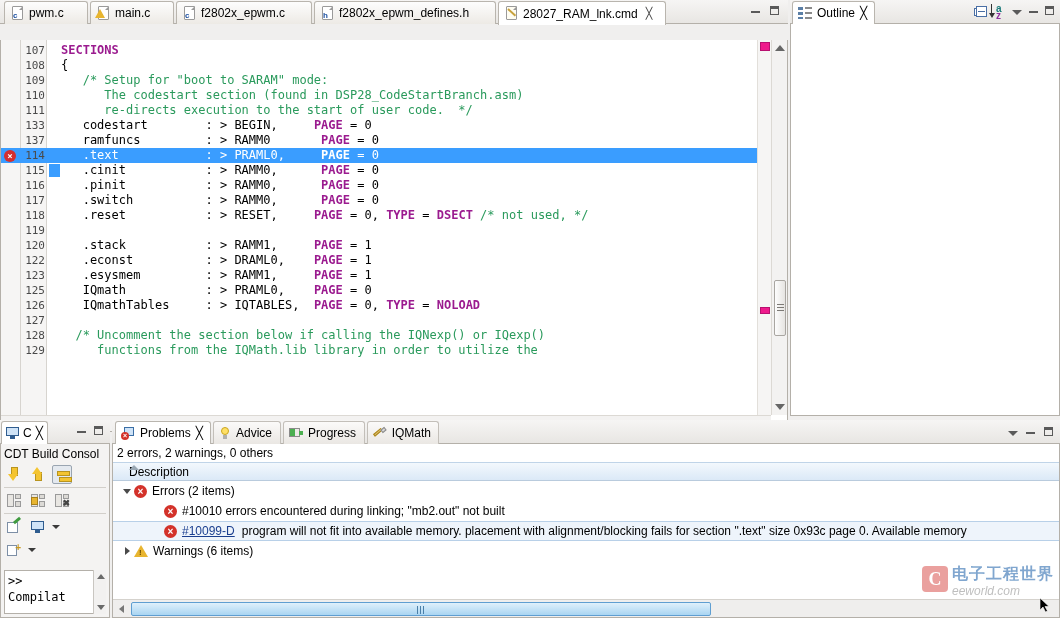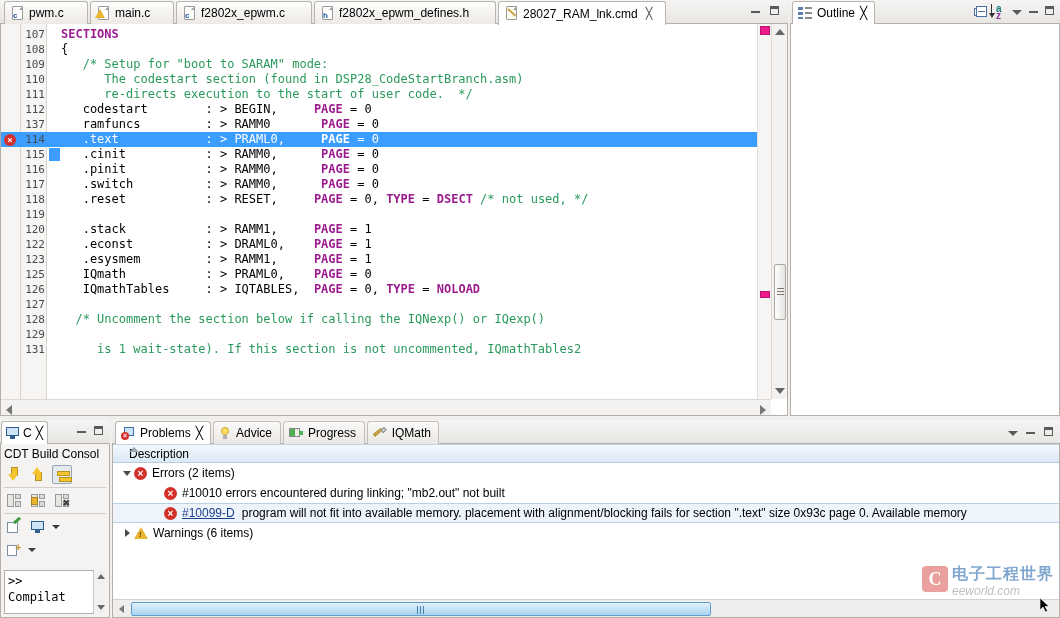--- a/index.html
+++ b/index.html
@@ -65,21 +65,21 @@
   }
 
   
   .wbtn { position: absolute; width: 13px; height: 13px; }
   .wbtn .minim { position: absolute; left: 2px; top: 7px; width: 9px; height: 2px; background: #5a5a5a; }
   .wbtn .maxim { position: absolute; left: 2px; top: 2px; width: 9px; height: 9px; border: 1px solid #5a5a5a; }
   .wbtn .maxim:before { content:''; position:absolute; left:0; top:0; right:0; height:2px; background:#5a5a5a; }
 
   
   #editor {
-    position: absolute; left: 0; top: 24px; width: 788px; height: 392px;
+    position: absolute; left: 0; top: 40px; width: 788px; height: 392px;
     background: #ffffff; border: 1px solid #b4b0a9; border-top: none;
   }
   #gutter-err {
     position: absolute; left: 0; top: 0; width: 20px; height: 100%;
     background: #f6f5f4; border-right: 1px solid #d7d4cf;
   }
   #linenos {
     position: absolute; left: 20px; top: 0; width: 26px; height: 100%;
     background: #f6f5f4; border-right: 1px solid #d7d4cf;
   }
@@ -448,37 +448,36 @@
     <div id="gutter-err"></div>
     <div id="linenos"></div>
     <div id="folding"></div>
 
     <div class="code-area" id="codeArea">
         <div class="cline"><span class="lnum">107</span><span class="ctext"><span class="kw">SECTIONS</span></span></div>
         <div class="cline"><span class="lnum">108</span><span class="ctext">{</span></div>
         <div class="cline"><span class="lnum">109</span><span class="ctext"><span class="cm">   /* Setup for "boot to SARAM" mode:</span></span></div>
         <div class="cline"><span class="lnum">110</span><span class="ctext"><span class="cm">      The codestart section (found in DSP28_CodeStartBranch.asm)</span></span></div>
         <div class="cline"><span class="lnum">111</span><span class="ctext"><span class="cm">      re-directs execution to the start of user code.  */</span></span></div>
-        <div class="cline"><span class="lnum">112</span><span class="ctext">   codestart        : &gt; BEGIN,     <span class="kw">PAGE</span> = 0</span></div>
+        <div class="cline"><span class="lnum">133</span><span class="ctext">   codestart        : &gt; BEGIN,     <span class="kw">PAGE</span> = 0</span></div>
         <div class="cline"><span class="lnum">137</span><span class="ctext">   ramfuncs         : &gt; RAMM0       <span class="kw">PAGE</span> = 0</span></div>
         <div class="cline hl"><span class="errdot">×</span><span class="lnum">114</span><span class="ctext">   .text            : &gt; PRAML0,     <span class="kw">PAGE</span> = 0</span></div>
         <div class="cline"><span class="foldmark"></span><span class="lnum">115</span><span class="ctext">   .cinit           : &gt; RAMM0,      <span class="kw">PAGE</span> = 0</span></div>
         <div class="cline"><span class="lnum">116</span><span class="ctext">   .pinit           : &gt; RAMM0,      <span class="kw">PAGE</span> = 0</span></div>
         <div class="cline"><span class="lnum">117</span><span class="ctext">   .switch          : &gt; RAMM0,      <span class="kw">PAGE</span> = 0</span></div>
         <div class="cline"><span class="lnum">118</span><span class="ctext">   .reset           : &gt; RESET,     <span class="kw">PAGE</span> = 0, <span class="kw">TYPE</span> = <span class="kw">DSECT</span> <span class="cm">/* not used, */</span></span></div>
         <div class="cline"><span class="lnum">119</span><span class="ctext"></span></div>
         <div class="cline"><span class="lnum">120</span><span class="ctext">   .stack           : &gt; RAMM1,     <span class="kw">PAGE</span> = 1</span></div>
         <div class="cline"><span class="lnum">122</span><span class="ctext">   .econst          : &gt; DRAML0,    <span class="kw">PAGE</span> = 1</span></div>
         <div class="cline"><span class="lnum">123</span><span class="ctext">   .esysmem         : &gt; RAMM1,     <span class="kw">PAGE</span> = 1</span></div>
         <div class="cline"><span class="lnum">125</span><span class="ctext">   IQmath           : &gt; PRAML0,    <span class="kw">PAGE</span> = 0</span></div>
         <div class="cline"><span class="lnum">126</span><span class="ctext">   IQmathTables     : &gt; IQTABLES,  <span class="kw">PAGE</span> = 0, <span class="kw">TYPE</span> = <span class="kw">NOLOAD</span></span></div>
         <div class="cline"><span class="lnum">127</span><span class="ctext"></span></div>
         <div class="cline"><span class="lnum">128</span><span class="ctext"><span class="cm">  /* Uncomment the section below if calling the IQNexp() or IQexp()</span></span></div>
-        <div class="cline"><span class="lnum">129</span></div>
-        <div class="cline"><span class="lnum">131</span><span class="ctext"><span class="cm">     is 1 wait-state). If this section is not uncommented, IQmathTables2</span></span></div>
+        <div class="cline"><span class="lnum">129</span><span class="ctext"><span class="cm">     functions from the IQMath.lib library in order to utilize the</span></span></div>
       </div>
 
     <div class="oruler">
       <div class="omark err" style="top:2px;"></div>
       <div class="omark err" style="top:267px;height:7px;"></div>
     </div>
 
     <div class="vscroll">
       <div class="arrowup"></div>
       <div class="vthumb" style="top:240px;height:56px;">
@@ -665,20 +664,21 @@
       </div>
       <div class="wbtn" style="right:23px;top:5px;">
           <span class="minim"></span>
         </div>
       <div class="wbtn" style="right:5px;top:5px;">
           <span class="maxim"></span>
         </div>
     </div>
 
     <div class="pbody">
+      <div class="summary">2 errors, 2 warnings, 0 others</div>
       <div class="colhdr">
         <span>Description</span>
         <span class="sortcaret"></span>
       </div>
 
       <div id="probRows">
           <div class="prow" style="padding-left: 0px;">
             <span class="twisty">
               <span class="dn"></span>
             </span>

